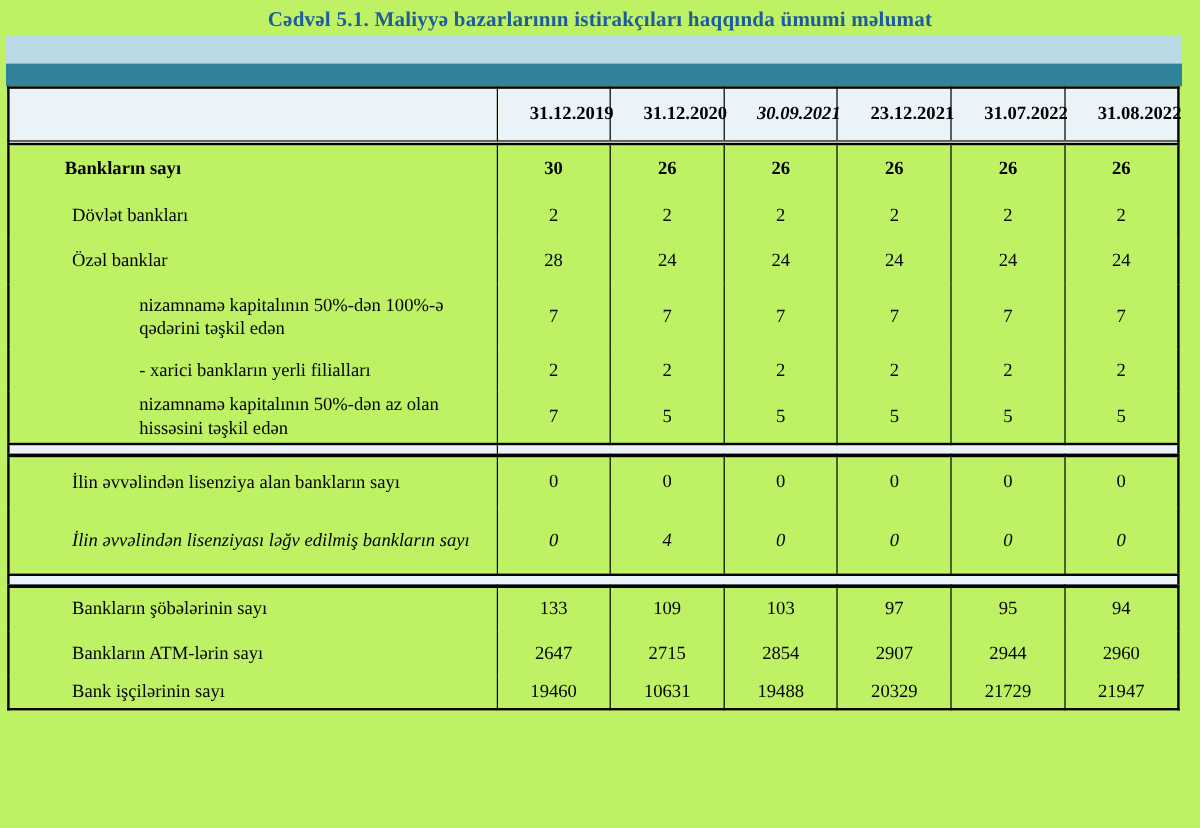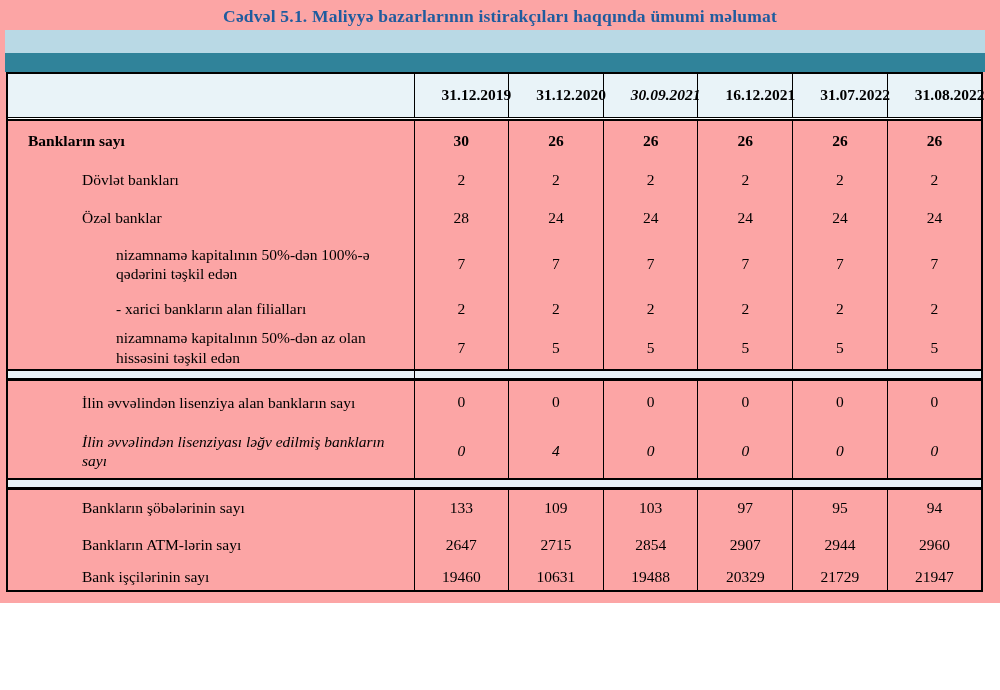--- a/index.html
+++ b/index.html
@@ -2,21 +2,21 @@
 <html><head>
 <meta charset="utf-8">
 <style>
   * { margin: 0; padding: 0; box-sizing: border-box; }
   html, body {
     width: 1000px; height: 690px;
     background: #ffffff;
     font-family: "Liberation Serif", "DejaVu Serif", serif;
     overflow: hidden;
   }
-  .page { position: relative; width: 1000px; height: 603px; background: #fca5a5; }
+  .page { position: relative; width: 1000px; height: 690px; background: #bef264; }
 
   .title {
     position: absolute; top: 6px; left: 0; width: 100%;
     text-align: center;
     font-size: 17.5px; font-weight: bold;
     letter-spacing: 0.2px;
   }
 
   .band { position: absolute; left: 5px; width: 980px; }
   .band-light { top: 30px; height: 23px; }
@@ -57,22 +57,22 @@
     border-bottom: 3px solid #000;
     padding: 0;
   }
   td.label {
     text-align: left;
     vertical-align: middle;
     font-size: 15.5px;
     line-height: 1.25;
     padding-right: 14px;
   }
-  td.label.ind0 { padding-left: 20px; }
-  td.label.ind1 { padding-left: 74px; }
+  td.label.ind0 { padding-left: 46px; }
+  td.label.ind1 { padding-left: 52px; }
   td.label.ind2 { padding-left: 108px; }
   td.value {
     text-align: center;
     vertical-align: middle;
     font-size: 15.5px;
   }
   tr.boldrow td { font-weight: bold; }
 </style>
 </head>
 <body>
@@ -91,21 +91,21 @@
           <col style="width: auto;">
           <col style="width: auto;">
           <col style="width: auto;">
         </colgroup>
         <thead>
           <tr>
             <th class="hcell" style="background: rgb(233, 243, 248);"></th>
             <th class="hcell" style="background: rgb(233, 243, 248);">31.12.2019</th>
             <th class="hcell" style="background: rgb(233, 243, 248);">31.12.2020</th>
             <th class="hcell" style="background: rgb(233, 243, 248); font-style: italic;">30.09.2021</th>
-            <th class="hcell" style="background: rgb(233, 243, 248);">16.12.2021</th>
+            <th class="hcell" style="background: rgb(233, 243, 248);">23.12.2021</th>
             <th class="hcell" style="background: rgb(233, 243, 248);">31.07.2022</th>
             <th class="hcell" style="background: rgb(233, 243, 248);">31.08.2022</th>
           </tr>
         </thead>
         <tbody>
           <tr class="gap">
             <td colspan="7"></td>
           </tr>
           <tr class="boldrow" style="height: 40px;">
             <td class="label ind0">Bankların sayı</td>
@@ -137,21 +137,21 @@
           <tr style="height: 54px;">
             <td class="label ind2">nizamnamə kapitalının 50%-dən 100%-ə qədərini təşkil edən</td>
             <td class="value">7</td>
             <td class="value">7</td>
             <td class="value">7</td>
             <td class="value">7</td>
             <td class="value">7</td>
             <td class="value">7</td>
           </tr>
           <tr style="height: 35px;">
-            <td class="label ind2">-  xarici bankların alan filialları</td>
+            <td class="label ind2">-  xarici bankların yerli filialları</td>
             <td class="value">2</td>
             <td class="value">2</td>
             <td class="value">2</td>
             <td class="value">2</td>
             <td class="value">2</td>
             <td class="value">2</td>
           </tr>
           <tr style="height: 44px;">
             <td class="label ind2">nizamnamə kapitalının 50%-dən az olan hissəsini  təşkil edən</td>
             <td class="value">7</td>

